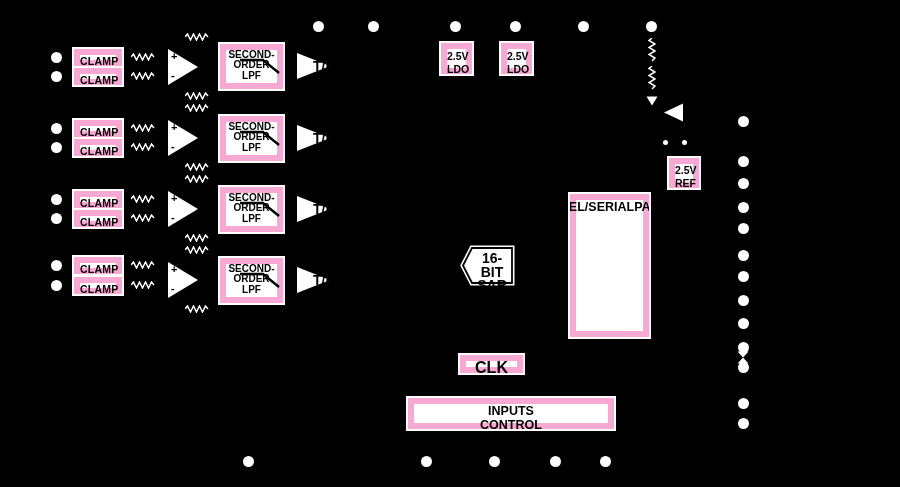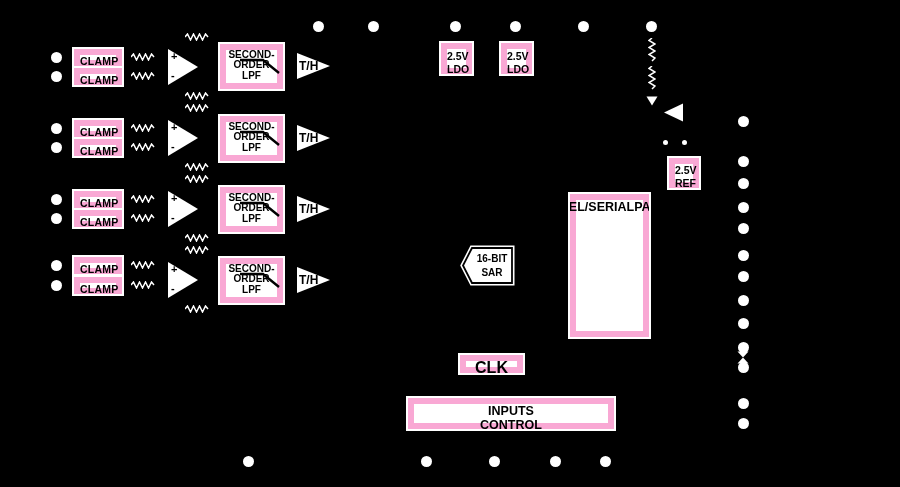--- a/index.html
+++ b/index.html
@@ -18,25 +18,25 @@
   .lpf .lpf-txt{position:absolute;bottom:2px;left:0;right:0;font-size:10px;line-height:10.5px;}
   .ldo{top:43px;width:31px;height:31px;font-size:10.5px;line-height:13px;padding-top:1px;}
   .refblk{left:669px;top:158px;width:30px;height:30px;font-size:10.5px;line-height:13px;}
   .iface{left:570px;top:194px;width:79px;height:143px;font-size:12.5px;line-height:15px;
          display:flex;flex-direction:row;justify-content:center;}
   .clkosc{left:460px;top:355px;width:63px;height:18px;font-size:16px;line-height:13px;}
   .ctrl{left:408px;top:398px;width:206px;height:31px;font-size:12.5px;line-height:13.5px;padding-top:1px;}
   svg{position:absolute;display:block;}
   .amp-sign{position:absolute;left:171px;font-size:11px;line-height:11px;}
   .th-wrap{position:absolute;left:297px;width:34px;height:26px;}
-  .th-wrap span{position:absolute;left:2px;top:50%;transform:translateY(-50%);font-size:12px;}
+  .th-wrap span{position:absolute;left:16px;top:50%;transform:translateY(-50%);font-size:14px;}
   .mux-wrap{position:absolute;left:377px;top:54px;width:37px;height:331px;}
   .mux-txt{position:absolute;top:124px;left:0;right:0;text-align:center;font-size:12px;line-height:13.5px;}
   .sar-wrap{position:absolute;left:459px;top:245px;width:56px;height:42px;}
-  .sar-txt{position:absolute;left:12px;top:7px;width:42px;text-align:center;font-size:10px;line-height:13.5px;}
+  .sar-txt{position:absolute;left:12px;top:7px;width:42px;text-align:center;font-size:14px;line-height:13.5px;}
   .pin{position:absolute;width:11px;height:11px;border-radius:50%;background:#fff;}
   .dot-sm{position:absolute;width:5px;height:5px;border-radius:50%;background:#fff;}
 </style>
 </head>
 <body>
 
 <div id="canvas" style="background: rgb(0, 0, 0);">
 
   <div>
       <div class="pin" style="left: 50.5px; top: 51.5px;"></div>

